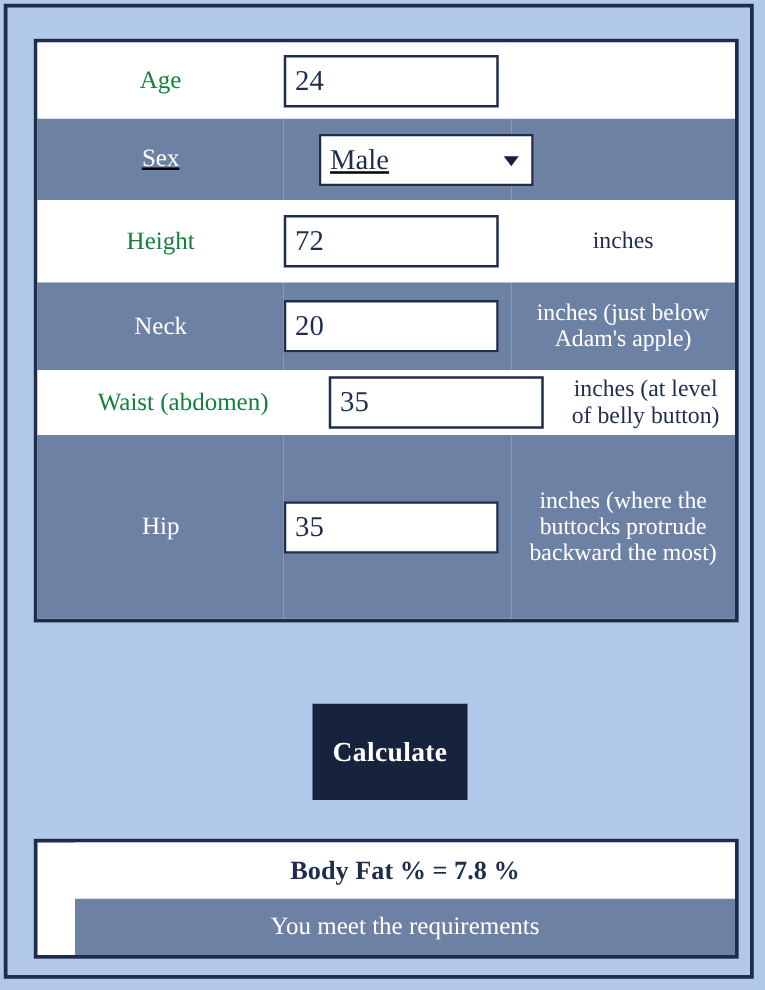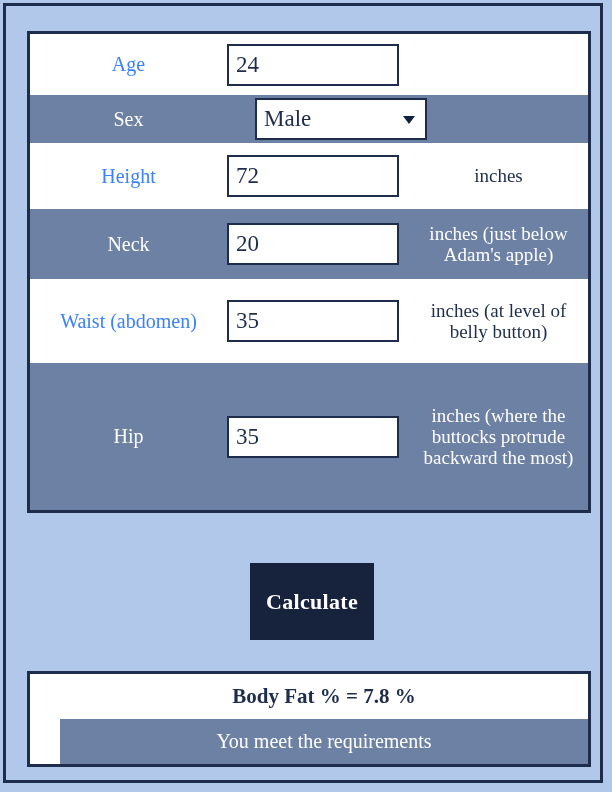--- a/index.html
+++ b/index.html
@@ -51,21 +51,21 @@
   .form-table td {
     padding: 0;
     vertical-align: middle;
     text-align: center;
     border: none;
   }
 
   .lbl {
     font-size: 20px;
     line-height: 1.15;
-    color: #3b82f6;
+    color: #15803d;
     text-align: center;
     padding: 4px 6px;
   }
   tr.even .lbl { color: #ffffff; }
 
   .note {
     font-size: 19px;
     line-height: 1.12;
     color: #1f2d4d;
     text-align: center;
@@ -110,24 +110,24 @@
     width: 0;
     height: 0;
     border-left: 6px solid transparent;
     border-right: 6px solid transparent;
     border-top: 8px solid #10203f;
     pointer-events: none;
   }
 
   
   tr.r-age    td { height: 61px; }
-  tr.r-sex    td { height: 48px; }
+  tr.r-sex    td { height: 65px; text-decoration: underline; }
   tr.r-height td { height: 66px; }
   tr.r-neck   td { height: 70px; margin-left: 48px; }
-  tr.r-waist  td { height: 84px; }
+  tr.r-waist  td { height: 52px; padding-left: 36px; }
   tr.r-hip    td { height: 147px; }
 
   
   .calc-btn {
     position: absolute;
     left: 244px;
     top: 557px;
     width: 124px;
     height: 77px;
     background: #17223d;

